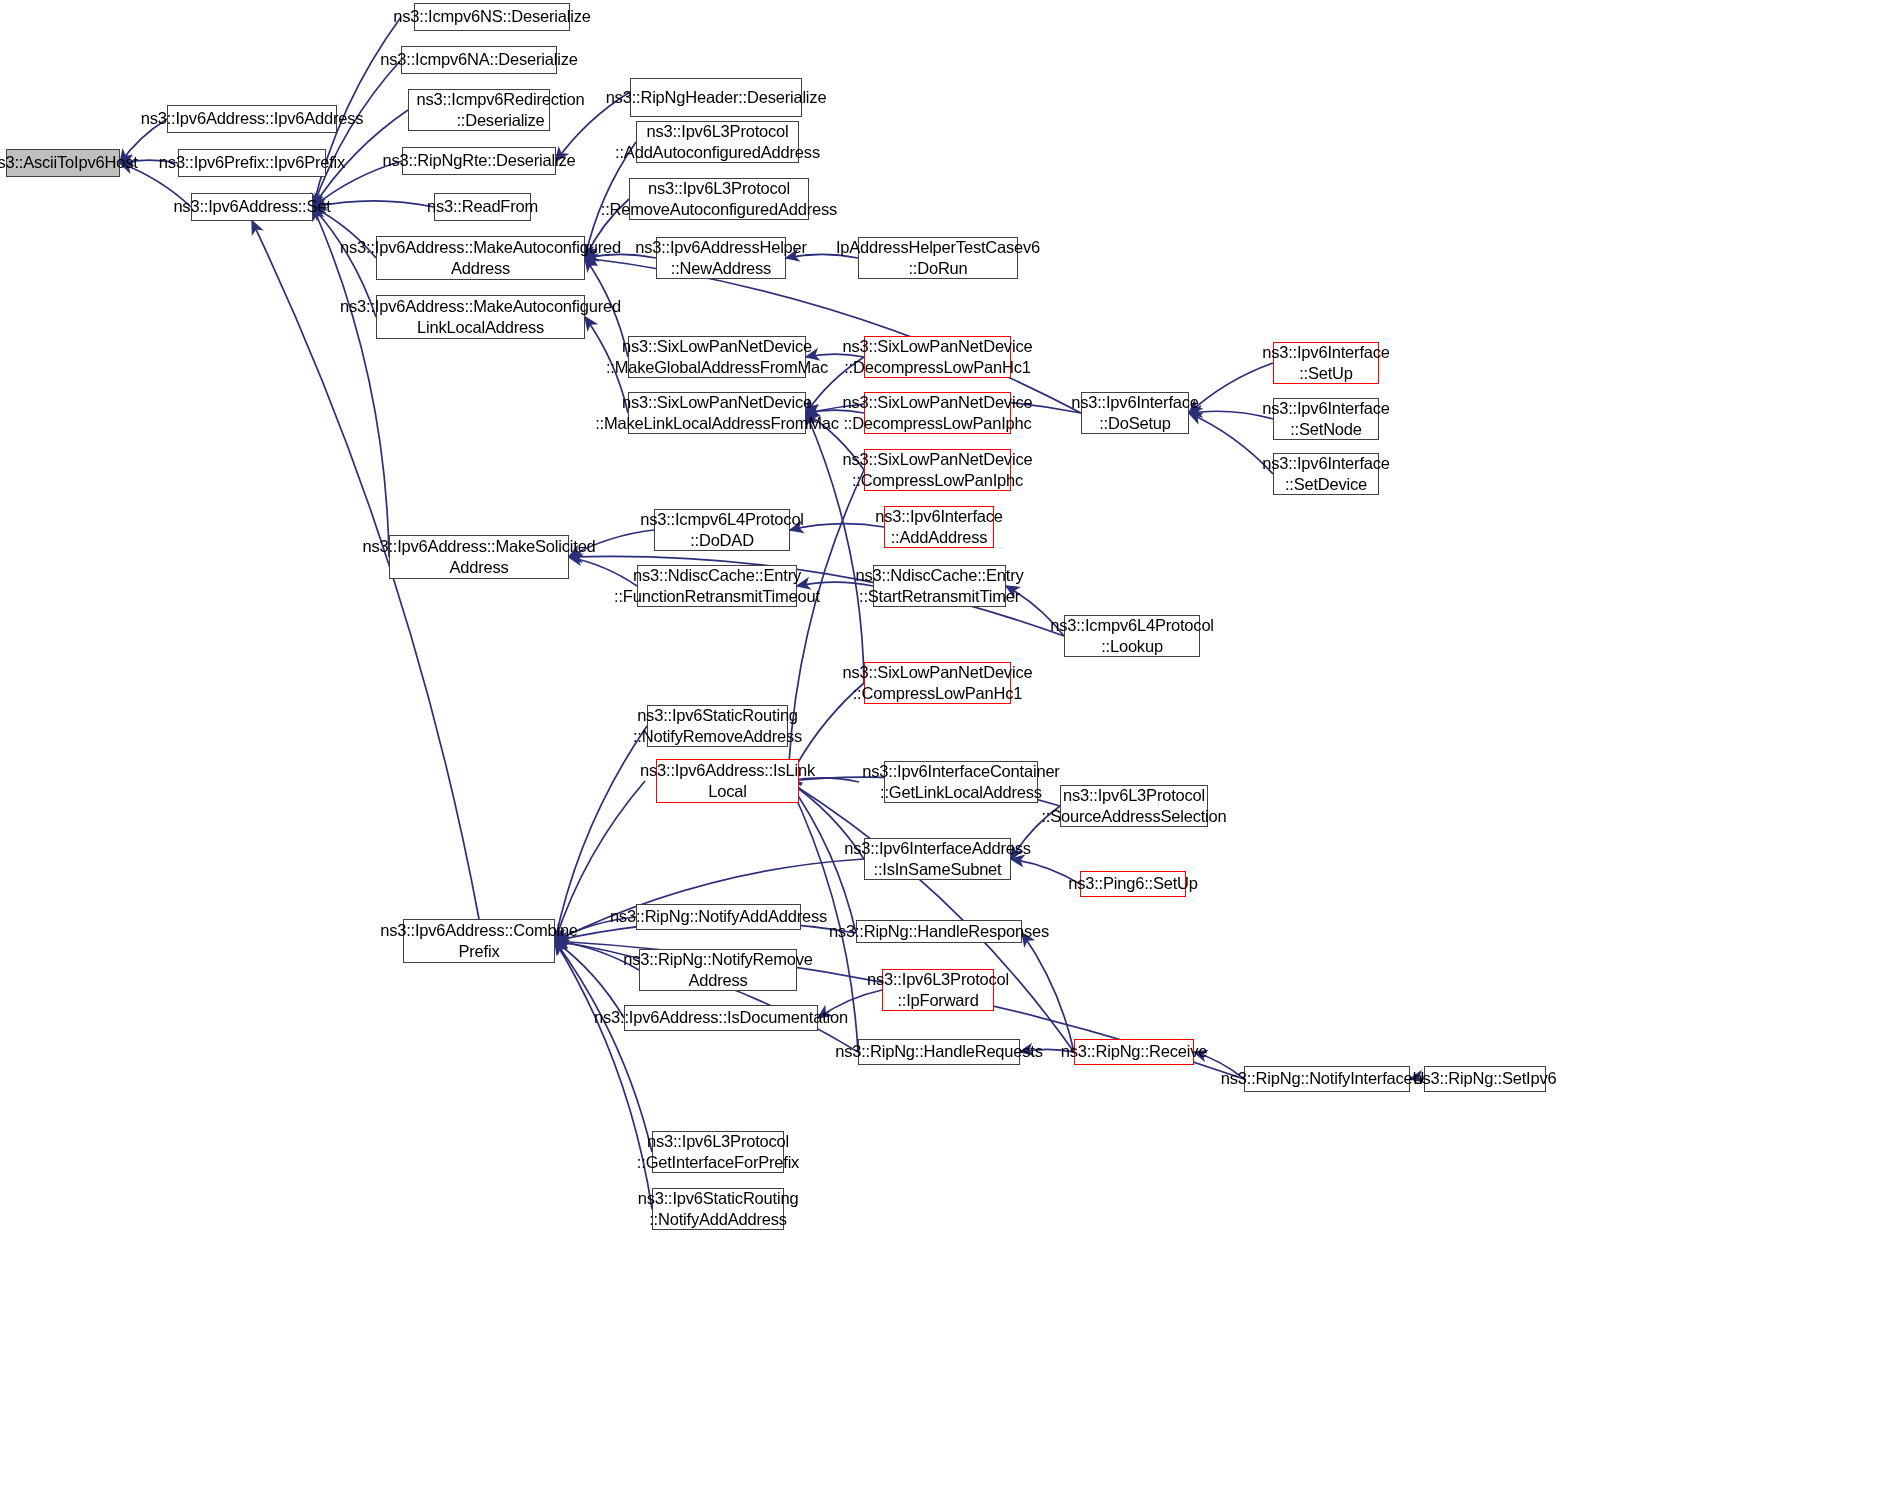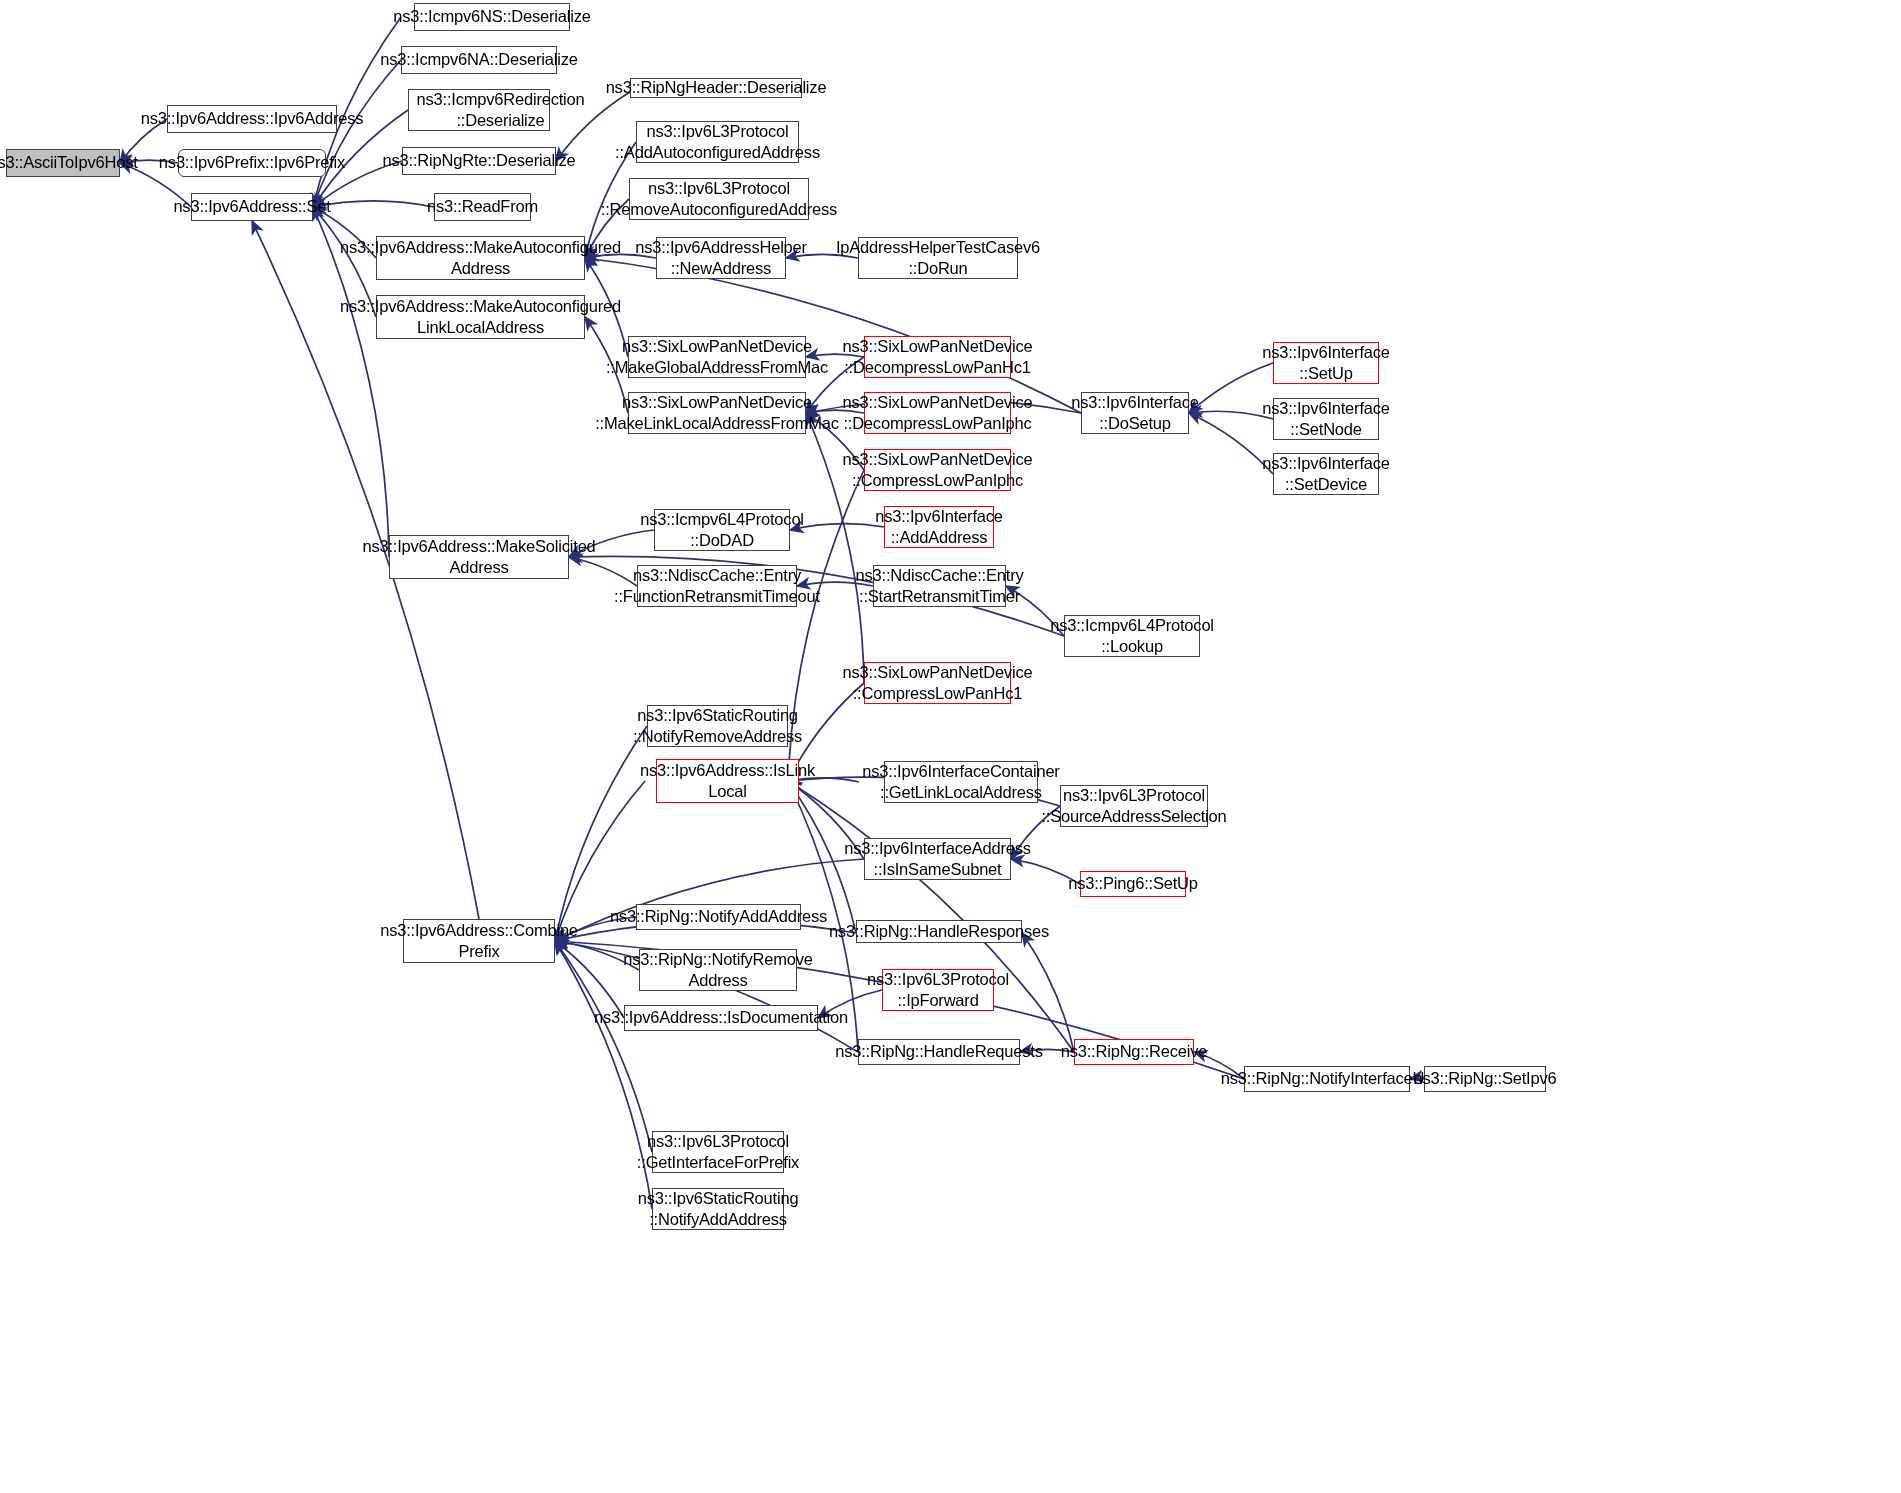--- a/index.html
+++ b/index.html
@@ -103,29 +103,29 @@
         <path d="M882,990 Q847.2,997.6 818,1018" marker-end="url(#arrow)"></path>
         <path d="M1074,1052 Q1047,1046.6 1020,1052" marker-end="url(#arrow)"></path>
         <path d="M1074,1052 Q1059.9,987.3 1022,933" marker-end="url(#arrow)"></path>
         <path d="M1244,1079 Q1221.7,1060.5 1194,1052" marker-end="url(#arrow)"></path>
         <path d="M1424,1079 Q1417,1077.6 1410,1079" marker-end="url(#arrow)"></path>
       </g>
   </svg>
   <div id="nodes">
       <div class="node current" style="left: 6px; top: 149px; width: 114px; height: 28px;">ns3::AsciiToIpv6Host</div>
       <div class="node" style="left: 167px; top: 105px; width: 170px; height: 28px;">ns3::Ipv6Address::Ipv6Address</div>
-      <div class="node" style="left: 178px; top: 149px; width: 148px; height: 28px; border-radius: 6px;">ns3::Ipv6Prefix::Ipv6Prefix</div>
+      <div class="node" style="left: 178px; top: 149px; width: 148px; height: 28px;">ns3::Ipv6Prefix::Ipv6Prefix</div>
       <div class="node thick" style="left: 191px; top: 193px; width: 122px; height: 28px;">ns3::Ipv6Address::Set</div>
       <div class="node" style="left: 401px; top: 3px; width: 156px; height: 28px; margin-left: 13px;">ns3::Icmpv6NS::Deserialize</div>
       <div class="node" style="left: 401px; top: 46px; width: 156px; height: 28px;">ns3::Icmpv6NA::Deserialize</div>
       <div class="node" style="left: 408px; top: 89px; width: 142px; height: 42px; padding-left: 48px;">ns3::Icmpv6Redirection
 ::Deserialize</div>
       <div class="node" style="left: 402px; top: 147px; width: 154px; height: 28px;">ns3::RipNgRte::Deserialize</div>
       <div class="node" style="left: 434px; top: 193px; width: 97px; height: 28px;">ns3::ReadFrom</div>
-      <div class="node" style="left: 630px; top: 78px; width: 172px; height: 20px;">ns3::RipNgHeader::Deserialize</div>
+      <div class="node" style="left: 630px; top: 78px; width: 172px; height: 39px;">ns3::RipNgHeader::Deserialize</div>
       <div class="node" style="left: 636px; top: 121px; width: 163px; height: 42px;">ns3::Ipv6L3Protocol
 ::AddAutoconfiguredAddress</div>
       <div class="node" style="left: 629px; top: 178px; width: 180px; height: 42px;">ns3::Ipv6L3Protocol
 ::RemoveAutoconfiguredAddress</div>
       <div class="node thick" style="left: 376px; top: 236px; width: 209px; height: 44px;">ns3::Ipv6Address::MakeAutoconfigured
 Address</div>
       <div class="node" style="left: 656px; top: 237px; width: 130px; height: 42px;">ns3::Ipv6AddressHelper
 ::NewAddress</div>
       <div class="node" style="left: 858px; top: 237px; width: 160px; height: 42px;">IpAddressHelperTestCasev6
 ::DoRun</div>

